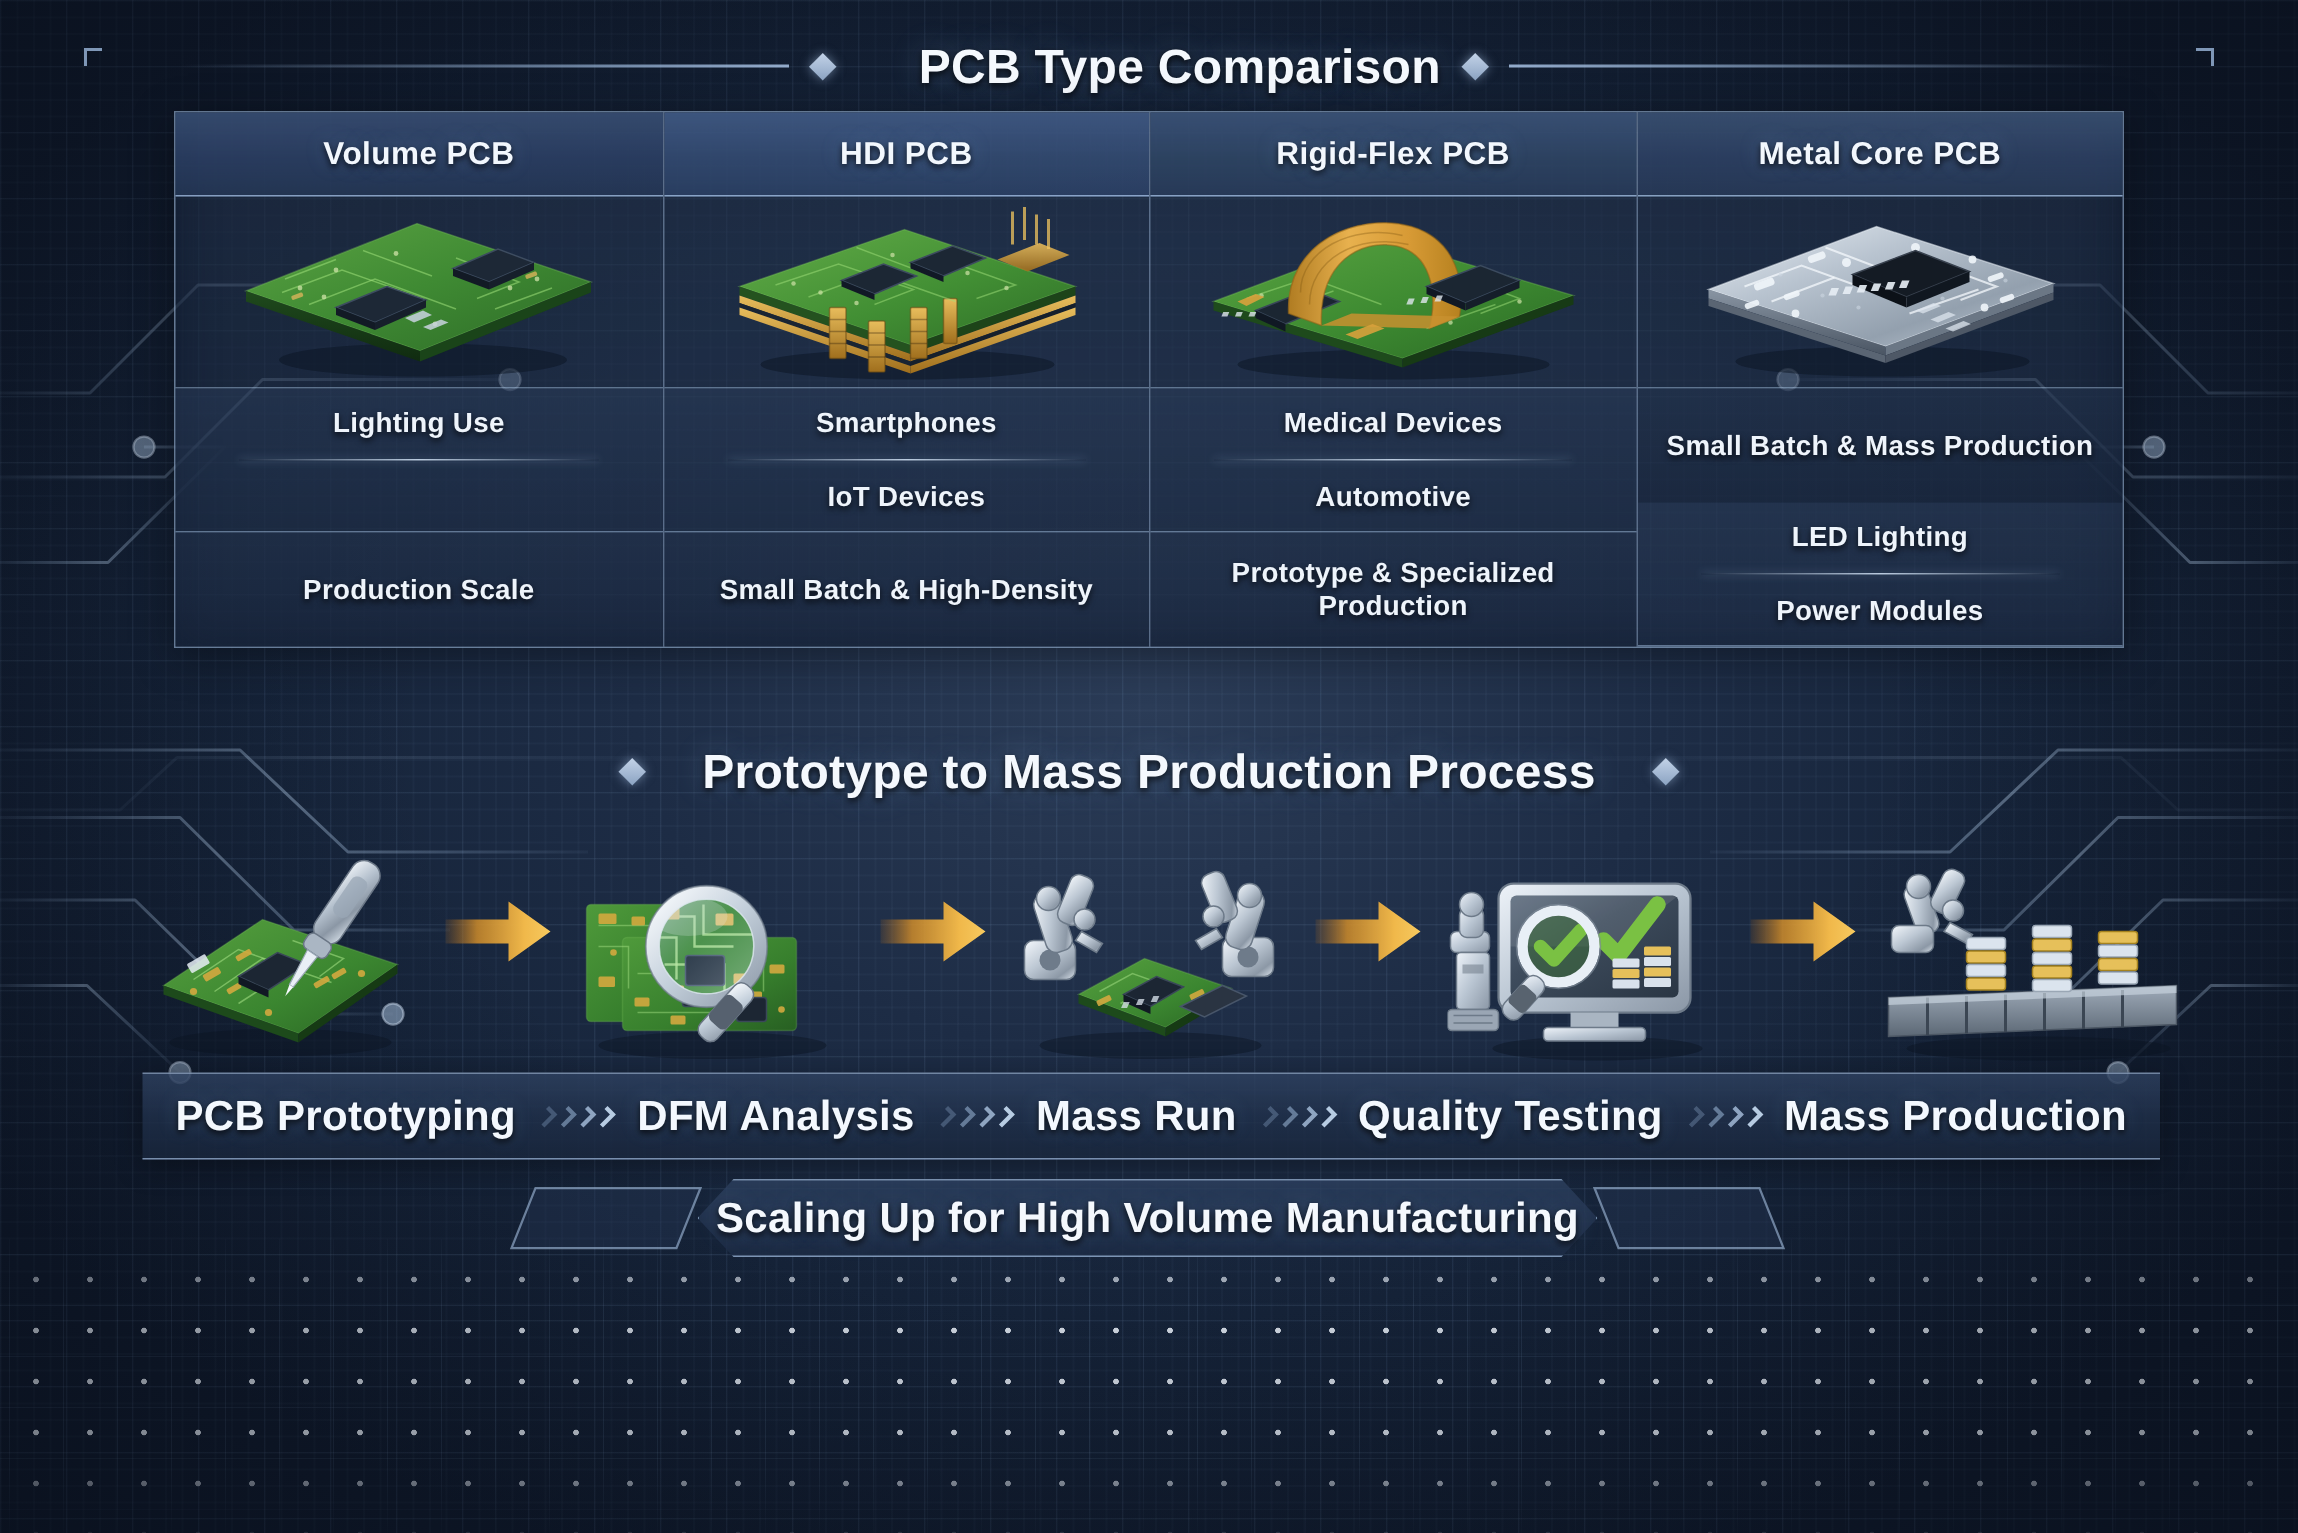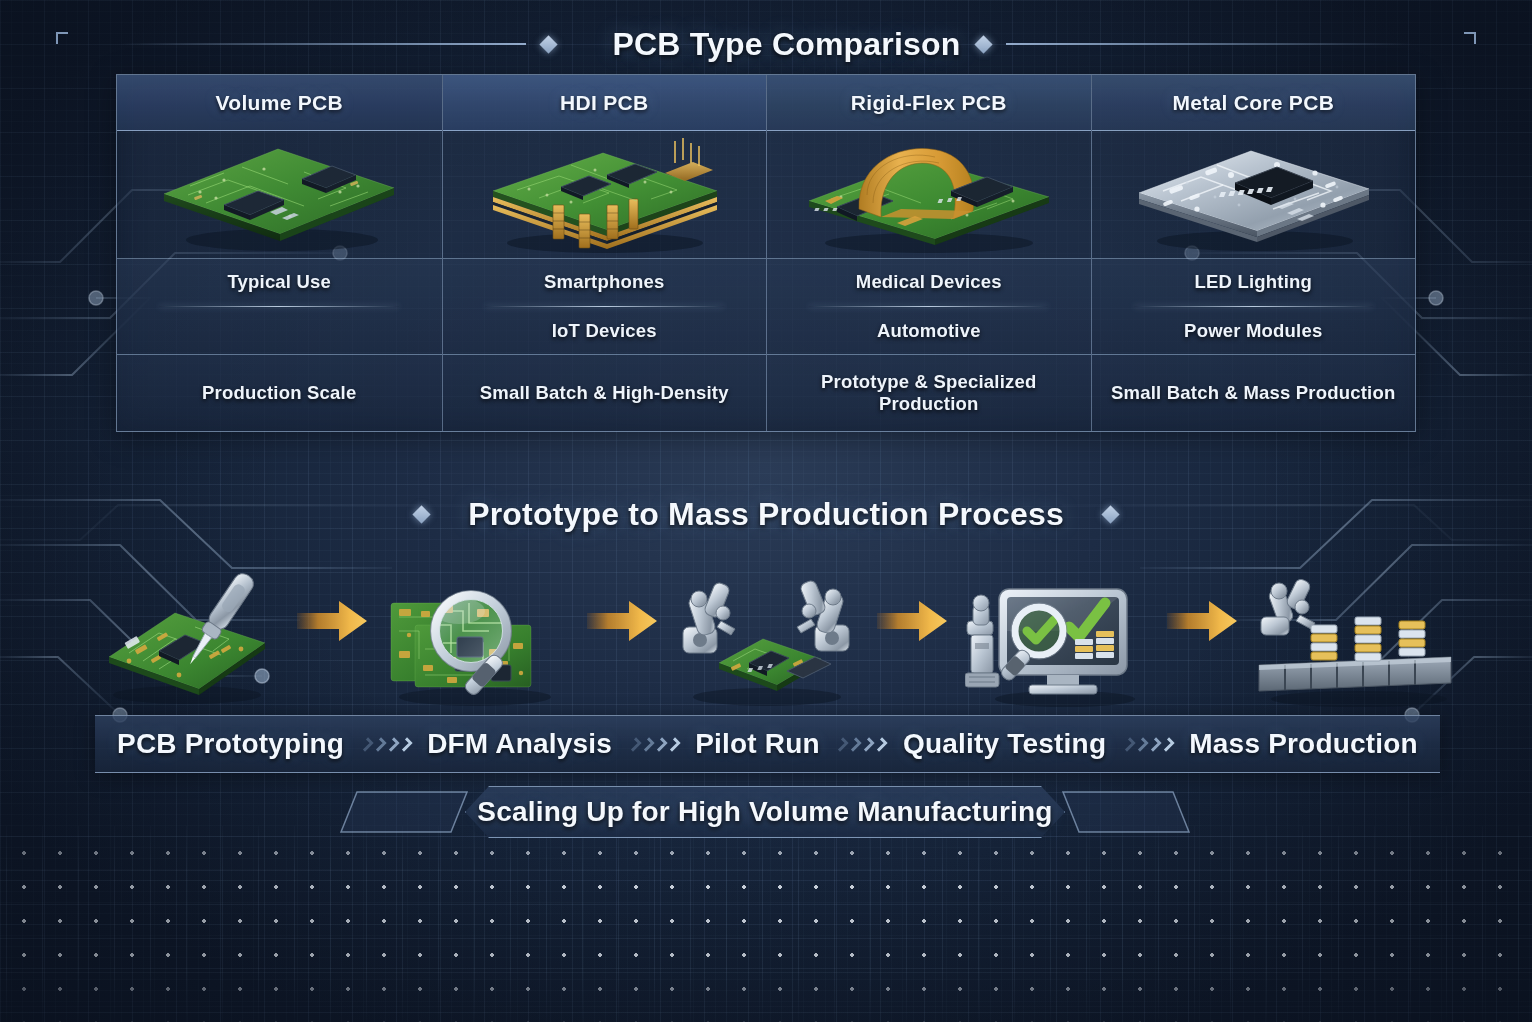--- a/index.html
+++ b/index.html
@@ -332,21 +332,21 @@
             <path d="M128,82 L140,77 L145,79 L133,84 Z"></path>
           </g>
           <g fill="#d9b45a" opacity=".8">
             <rect x="40" y="60" width="8" height="3" rx="1" transform="rotate(-20 44 61)"></rect>
             <rect x="196" y="46" width="8" height="3" rx="1" transform="rotate(-20 200 47)"></rect>
           </g>
         </svg>
       </div>
     </div>
     <div class="cell cell-use">
-      <div class="use-item">Typical Use</div>
+      <div class="use-item">Lighting Use</div>
       <div class="use-div"></div>
       <div class="use-item"></div>
     </div>
     <div class="cell cell-scale">
       <span class="scale-txt">Production Scale</span>
     </div>
   </div>
 
   <div class="col">
     <div class="cell cell-head">
@@ -592,27 +592,27 @@
           <g fill="#cfd9e4" opacity=".55">
             <circle cx="88" cy="62" r="1.4"></circle>
               <circle cx="112" cy="70" r="1.4"></circle>
               <circle cx="168" cy="64" r="1.4"></circle>
             <circle cx="60" cy="48" r="1.4"></circle>
               <circle cx="210" cy="52" r="1.4"></circle>
           </g>
         </svg>
       </div>
     </div>
+    <div class="cell cell-scale">
+      <span class="scale-txt">Small Batch &amp; Mass Production</span>
+    </div>
     <div class="cell cell-use">
       <div class="use-item">LED Lighting</div>
       <div class="use-div"></div>
       <div class="use-item">Power Modules</div>
-    </div>
-    <div class="cell cell-scale">
-      <span class="scale-txt">Small Batch &amp; Mass Production</span>
     </div>
   </div>
 </div>
 
 <div class="sec-title-wrap" id="title-proc" style="top:492px;height:44px;padding:0 420px;gap:40px;">
   <span class="st-line l"></span>
   <span class="st-dia"></span>
   <span class="sec-title">Prototype to Mass Production Process</span>
   <span class="st-dia"></span>
   <span class="st-line r"></span>
@@ -987,21 +987,21 @@
       <span class="chev c3"></span>
       <span class="chev c4"></span>
   </span>
   <span class="step-label">DFM Analysis</span>
   <span class="chevs">
     <span class="chev c1"></span>
       <span class="chev c2"></span>
       <span class="chev c3"></span>
       <span class="chev c4"></span>
   </span>
-  <span class="step-label">Pilot Run</span>
+  <span class="step-label">Mass Run</span>
   <span class="chevs">
     <span class="chev c1"></span>
       <span class="chev c2"></span>
       <span class="chev c3"></span>
       <span class="chev c4"></span>
   </span>
   <span class="step-label">Quality Testing</span>
   <span class="chevs">
     <span class="chev c1"></span>
       <span class="chev c2"></span>

